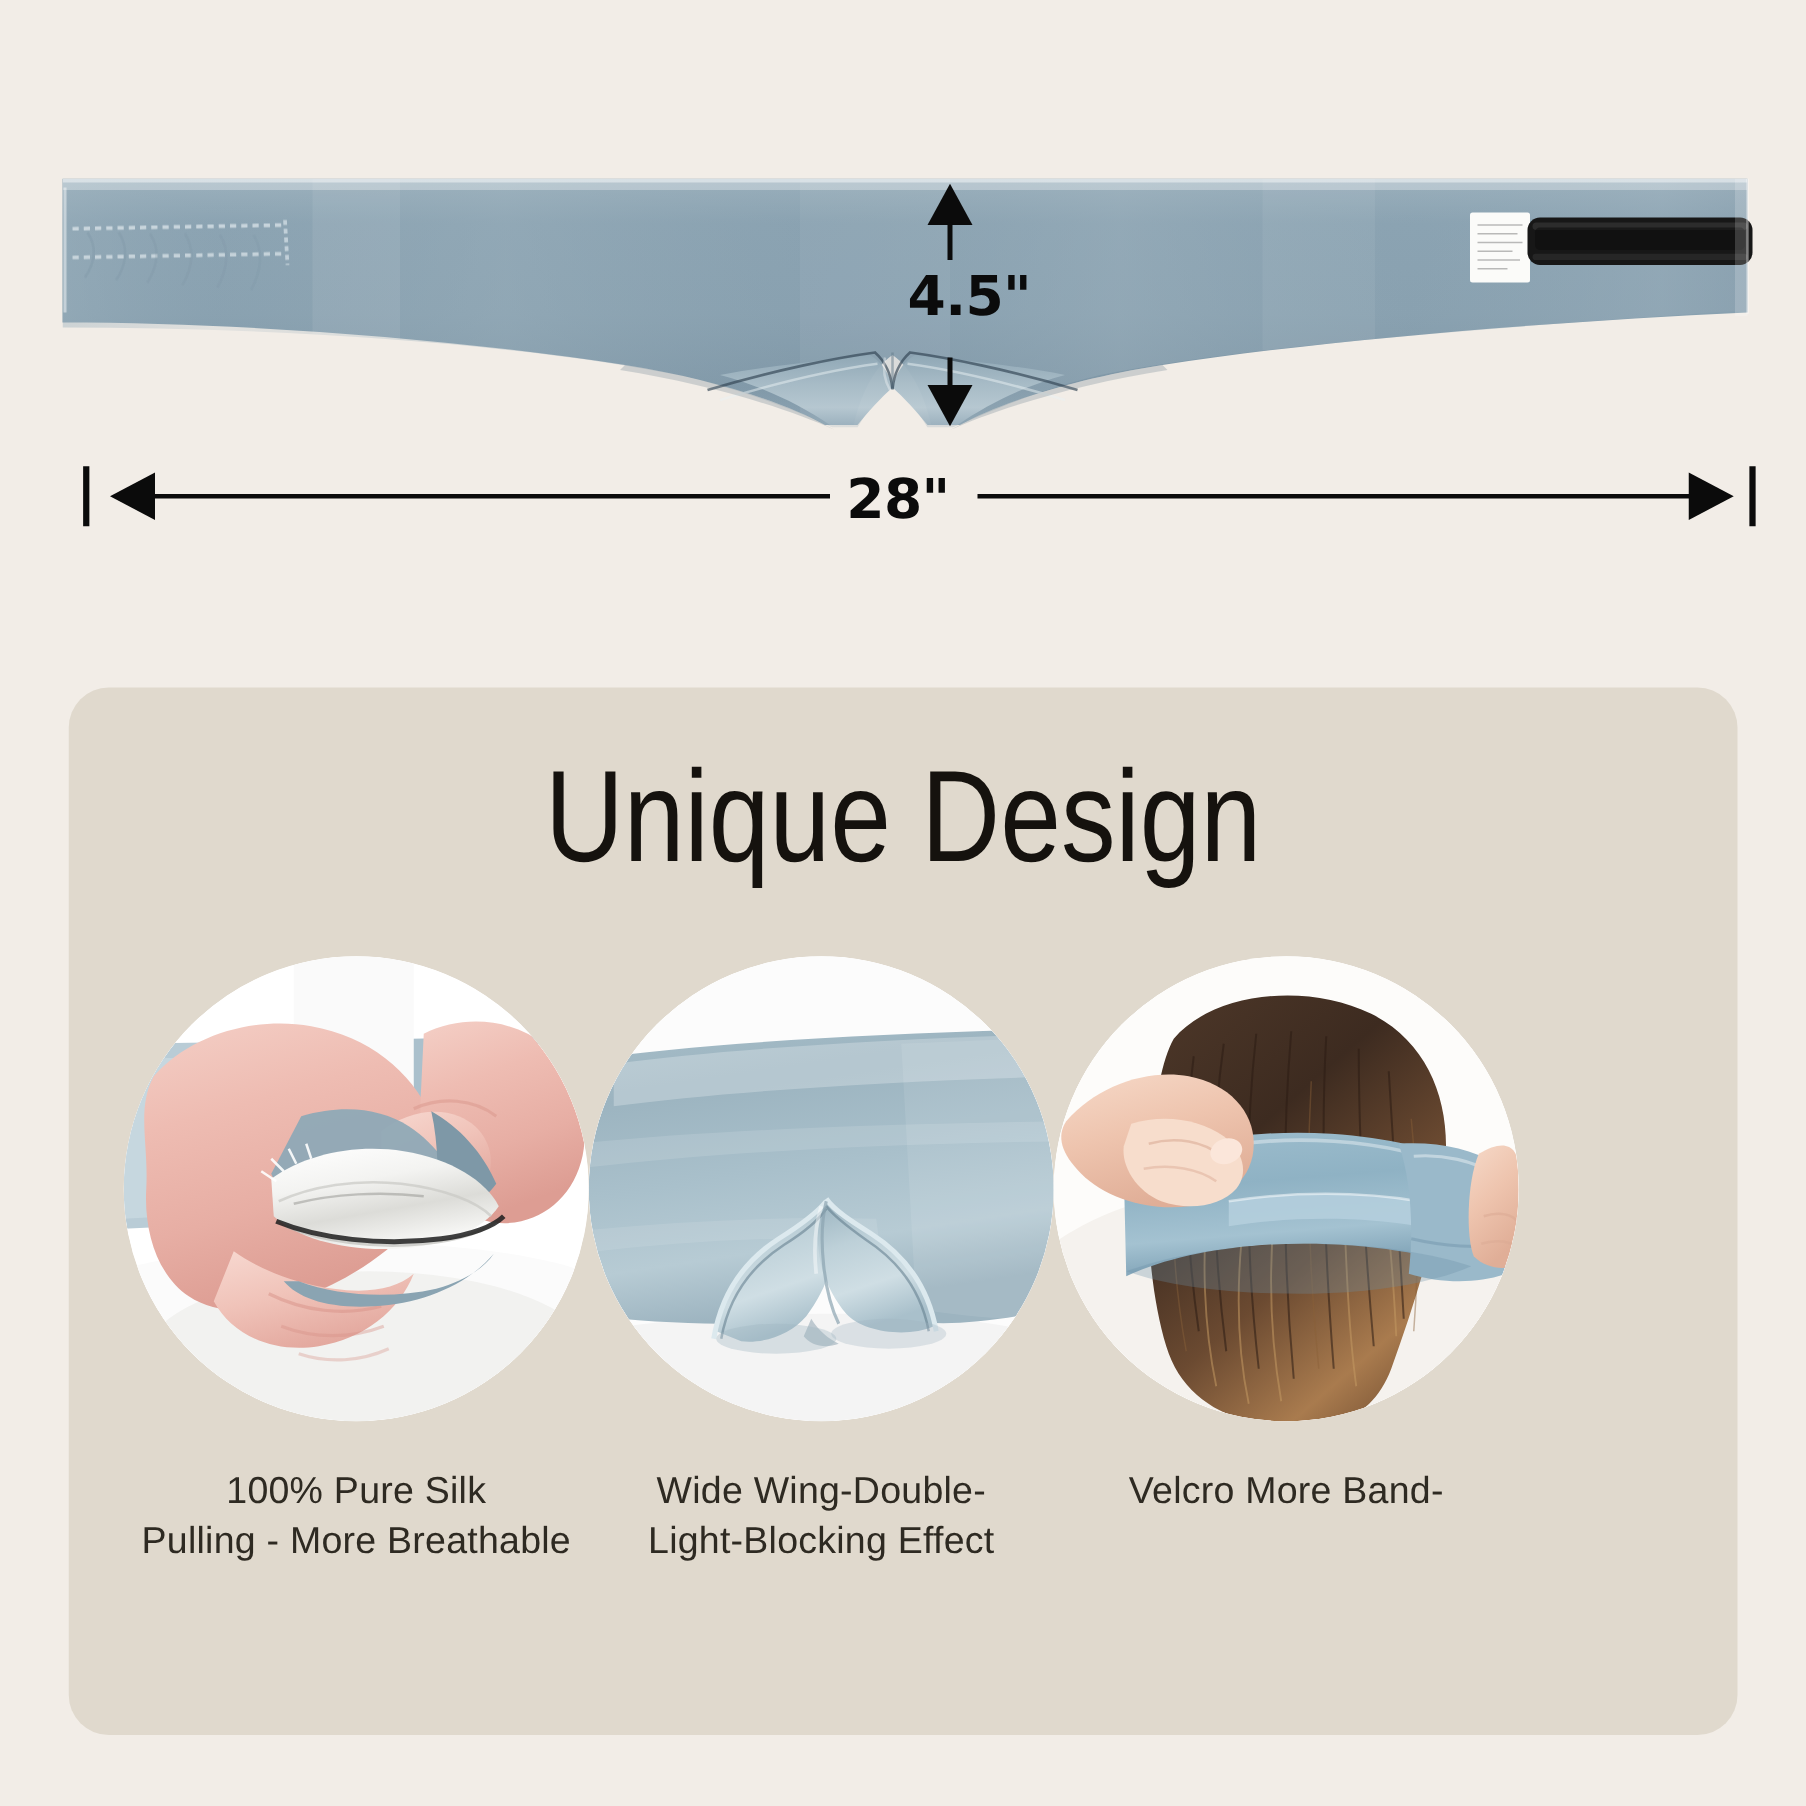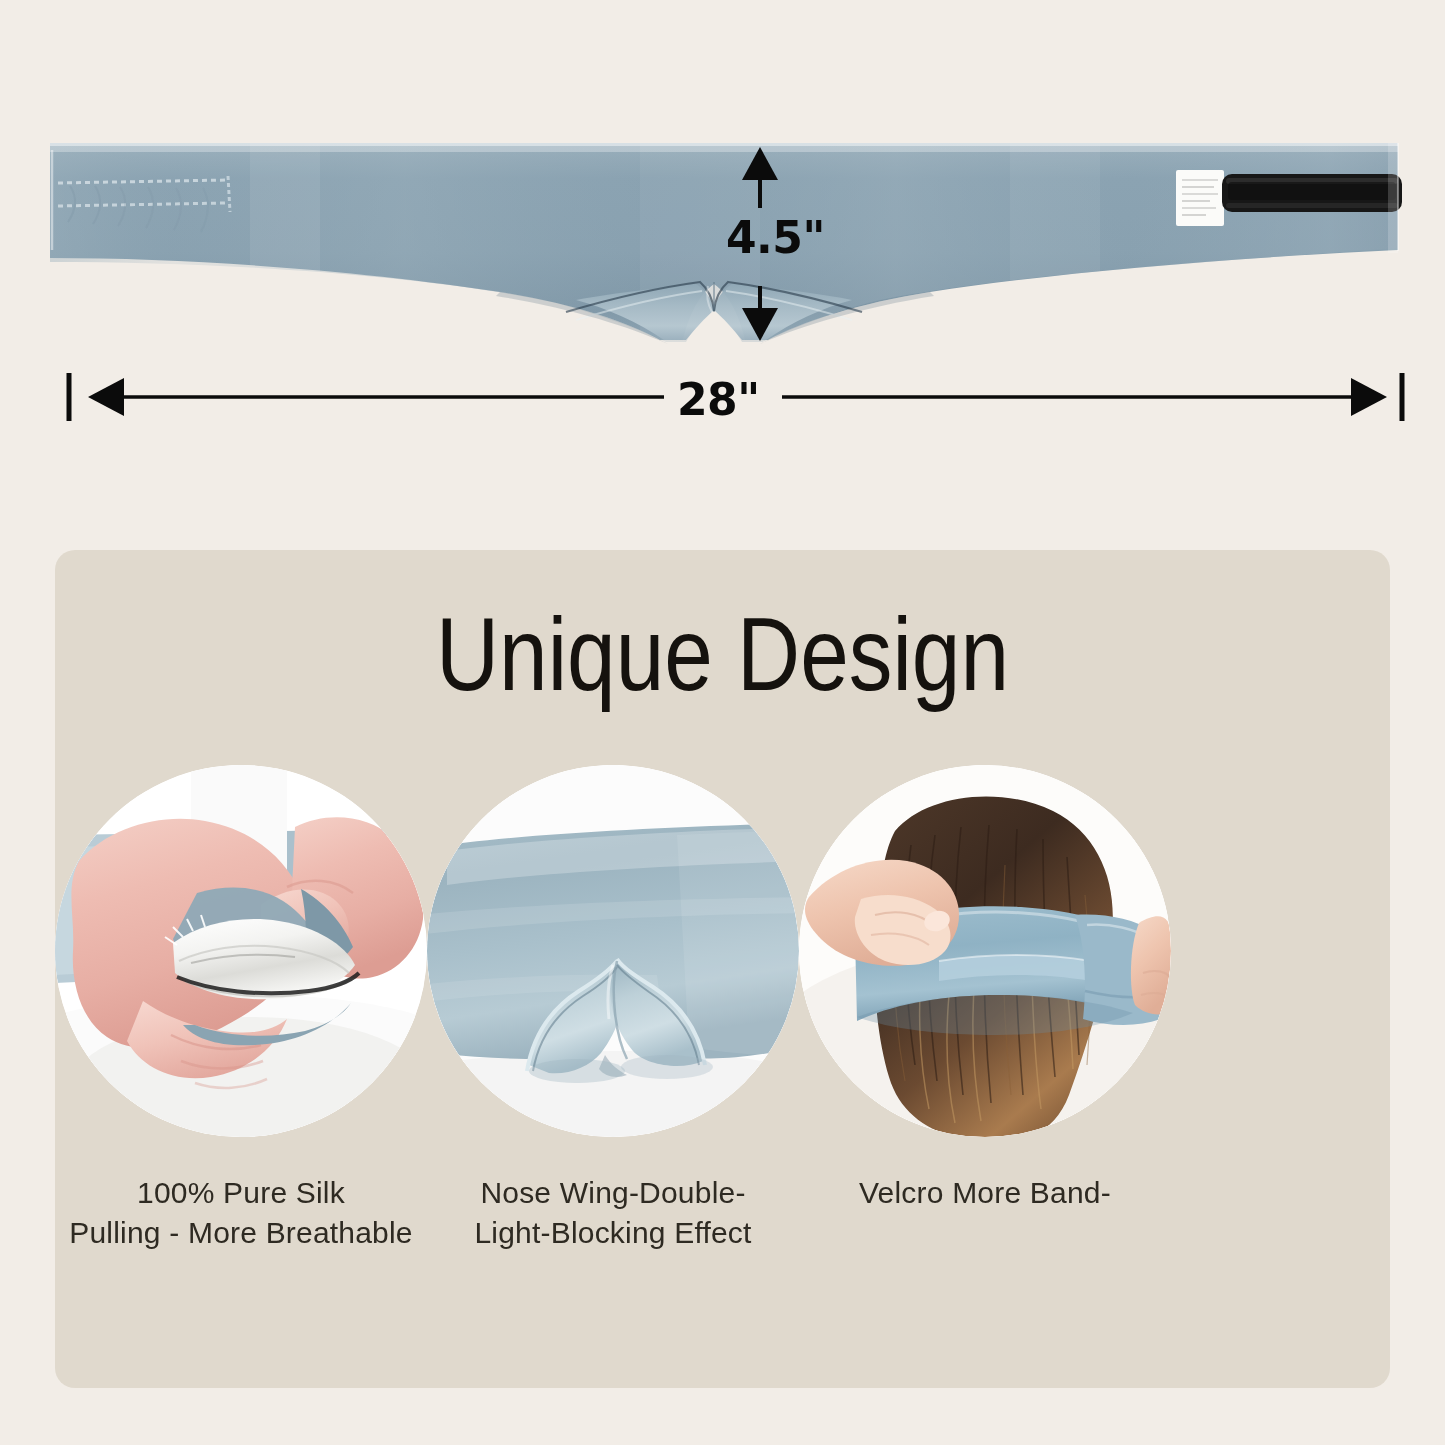--- a/index.html
+++ b/index.html
@@ -53,21 +53,21 @@
     left: 677px; top: 374px;
     font-size: 44px;
   }
 
   
   #feature-panel {
     position: absolute;
     left: 55px; top: 550px;
     width: 1335px; height: 838px;
     background: #e0d9cd;
-    border-radius: 20px;
+    border-radius: 32px;
   }
 
   #panel-title {
     position: absolute;
     left: 0; top: 50px;
     width: 1335px;
     text-align: center;
     font-family: "Liberation Sans Narrow", "Liberation Sans", sans-serif;
     font-size: 104px;
     font-weight: 400;
@@ -78,20 +78,21 @@
     line-height: 1.05;
   }
 
   #features {
     position: absolute;
     left: 0; top: 215px;
     width: 1065px;
     display: flex;
     justify-content: space-around;
     align-items: flex-start;
+    padding-left: 44px;
   }
   .feature {
     width: 400px;
     display: flex;
     flex-direction: column;
     align-items: center;
   }
   .feature-photo {
     width: 372px;
     height: 372px;
@@ -431,21 +432,21 @@
             <path d="M186,200 C181,216 180,236 182,254" stroke="#ffffff" stroke-width="3" fill="none" opacity="0.45"></path>
 
             <path d="M178,290 C184,300 192,306 200,310 C190,314 178,312 172,304 Z" fill="#7c95a3" opacity="0.45"></path>
 
             <ellipse cx="150" cy="306" rx="48" ry="12" fill="#9fb4c0" opacity="0.35"></ellipse>
             <ellipse cx="240" cy="302" rx="46" ry="12" fill="#9fb4c0" opacity="0.30"></ellipse>
           </g>
         </svg>
       </div>
       <div class="feature-caption">
-        <div>Nose Wing-Double-</div>
+        <div>Wide Wing-Double-</div>
         <div>Light-Blocking Effect</div>
       </div>
     </div>
 
     <div class="feature">
       <div class="feature-photo">
         <svg width="372" height="372" viewBox="0 0 372 372" xmlns="http://www.w3.org/2000/svg">
           <defs>
             <clipPath id="c3">
                 <circle cx="186" cy="186" r="186"></circle>

